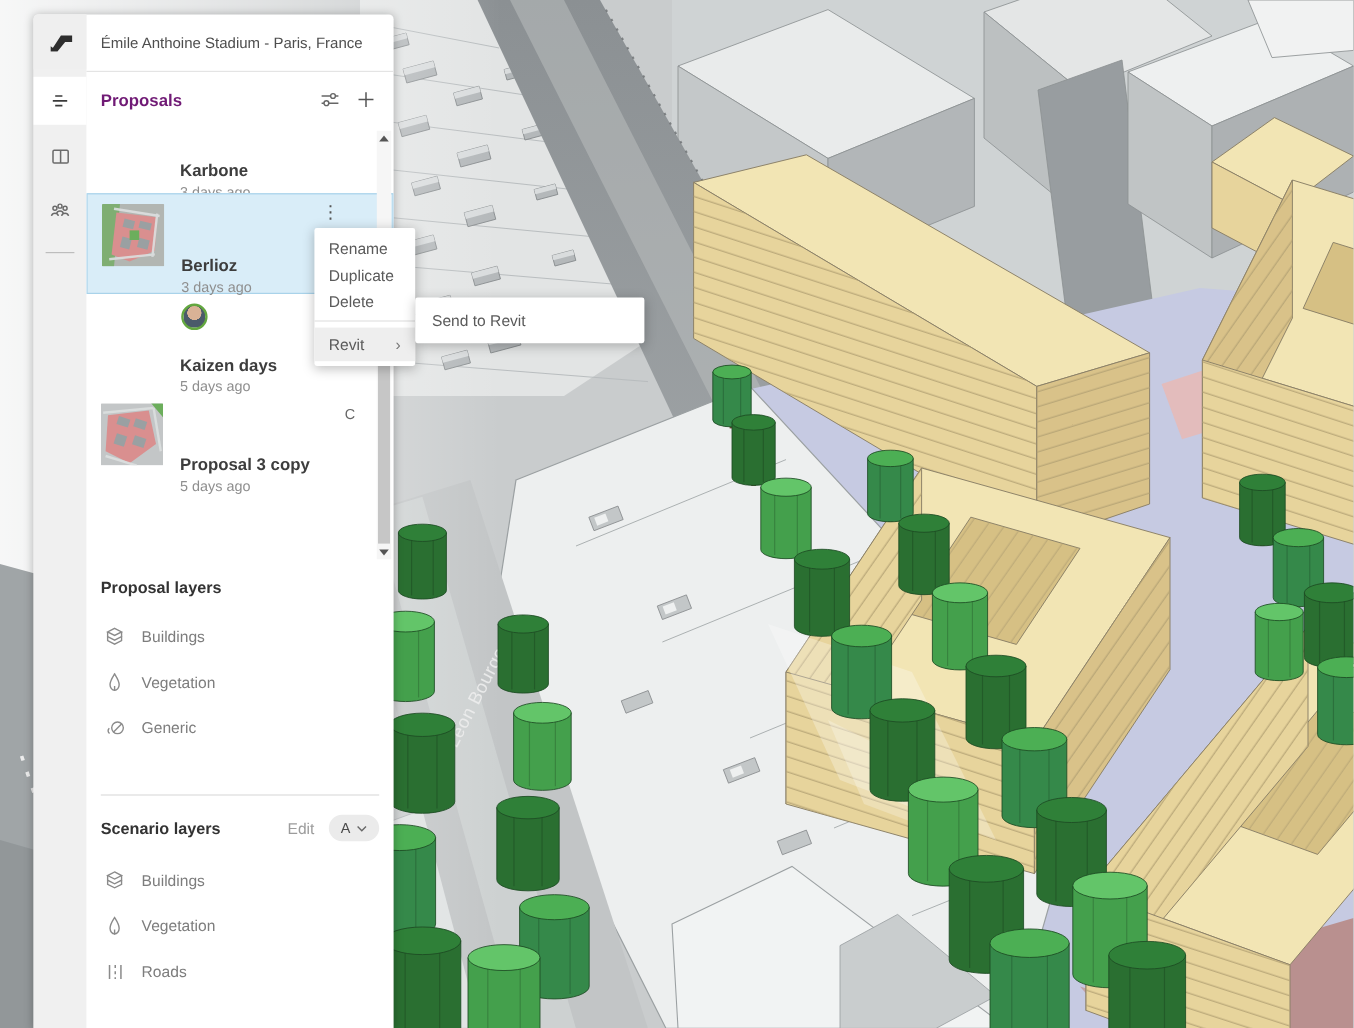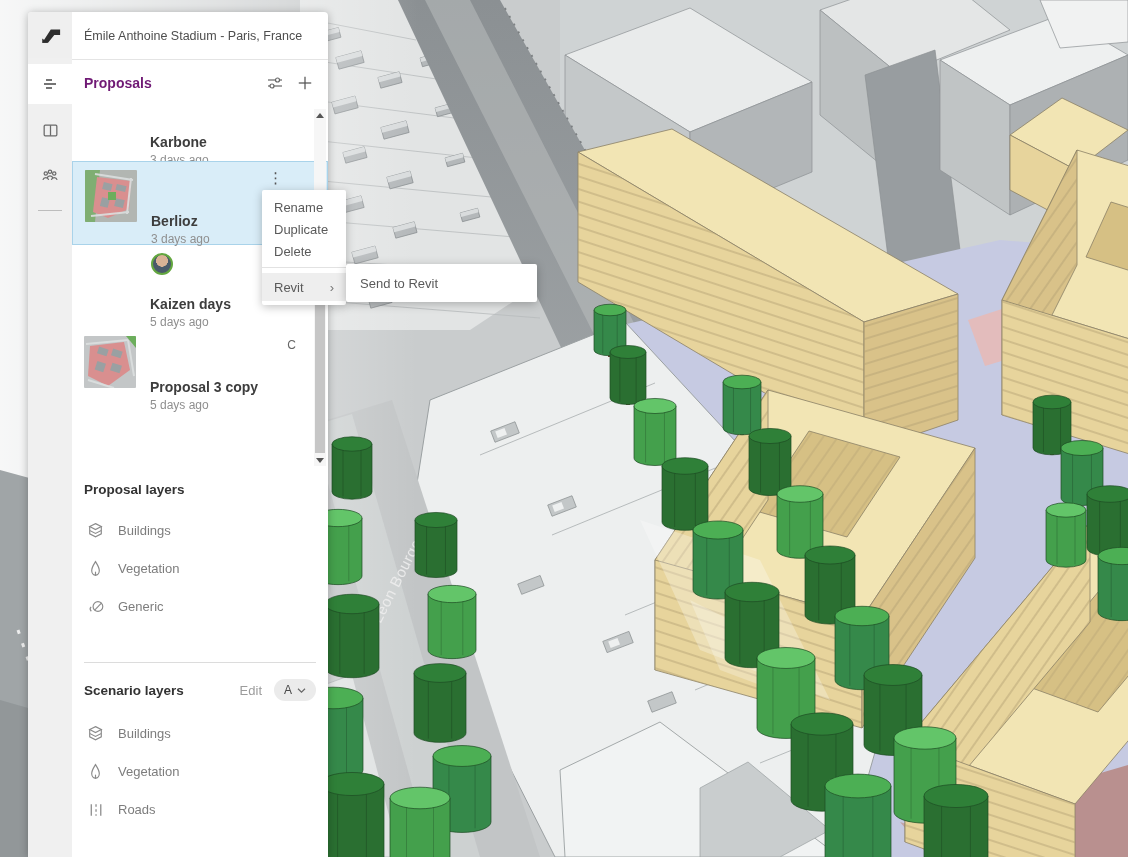--- a/index.html
+++ b/index.html
@@ -60,21 +60,21 @@
   .edit-lbl{font-size:13px;color:#9c9c9c;margin-right:12px;cursor:pointer;}
   .pill{height:22px;min-width:42px;background:#ebebeb;border-radius:12px;display:flex;
         align-items:center;justify-content:center;font-size:12px;color:#4a4a4a;cursor:pointer;padding:0 8px;gap:5px;}
   
   .menu{position:absolute;left:262px;top:190px;width:84px;background:#fff;z-index:40;
         box-shadow:0 2px 10px rgba(0,0,0,.25);border-radius:2px;padding:6px 0 4px 0;}
   .menu .mi{height:22px;display:flex;align-items:center;padding:0 12px;font-size:13px;color:#5a5a5a;cursor:pointer;}
   .menu .msep{border-top:1px solid #e2e2e2;margin:5px 0;}
   .menu .mi.hl{background:#eeeeee;height:28px;}
   .menu .mi .chv{margin-left:auto;color:#777;font-size:13px;}
-  .submenu{position:absolute;left:346px;top:264px;width:191px;background:#fff;z-index:41;
+  .submenu{position:absolute;left:346px;top:248px;width:191px;background:#fff;z-index:41;
         box-shadow:0 2px 10px rgba(0,0,0,.25);border-radius:2px;padding:8px 0;}
   .submenu .mi{height:22px;display:flex;align-items:center;padding:0 14px;font-size:13px;color:#5a5a5a;cursor:pointer;}
   svg{display:block;}
 </style>
 </head>
 <body>
 
 <div class="stage">
 
   <svg class="viewport" viewBox="0 0 1128 857">

